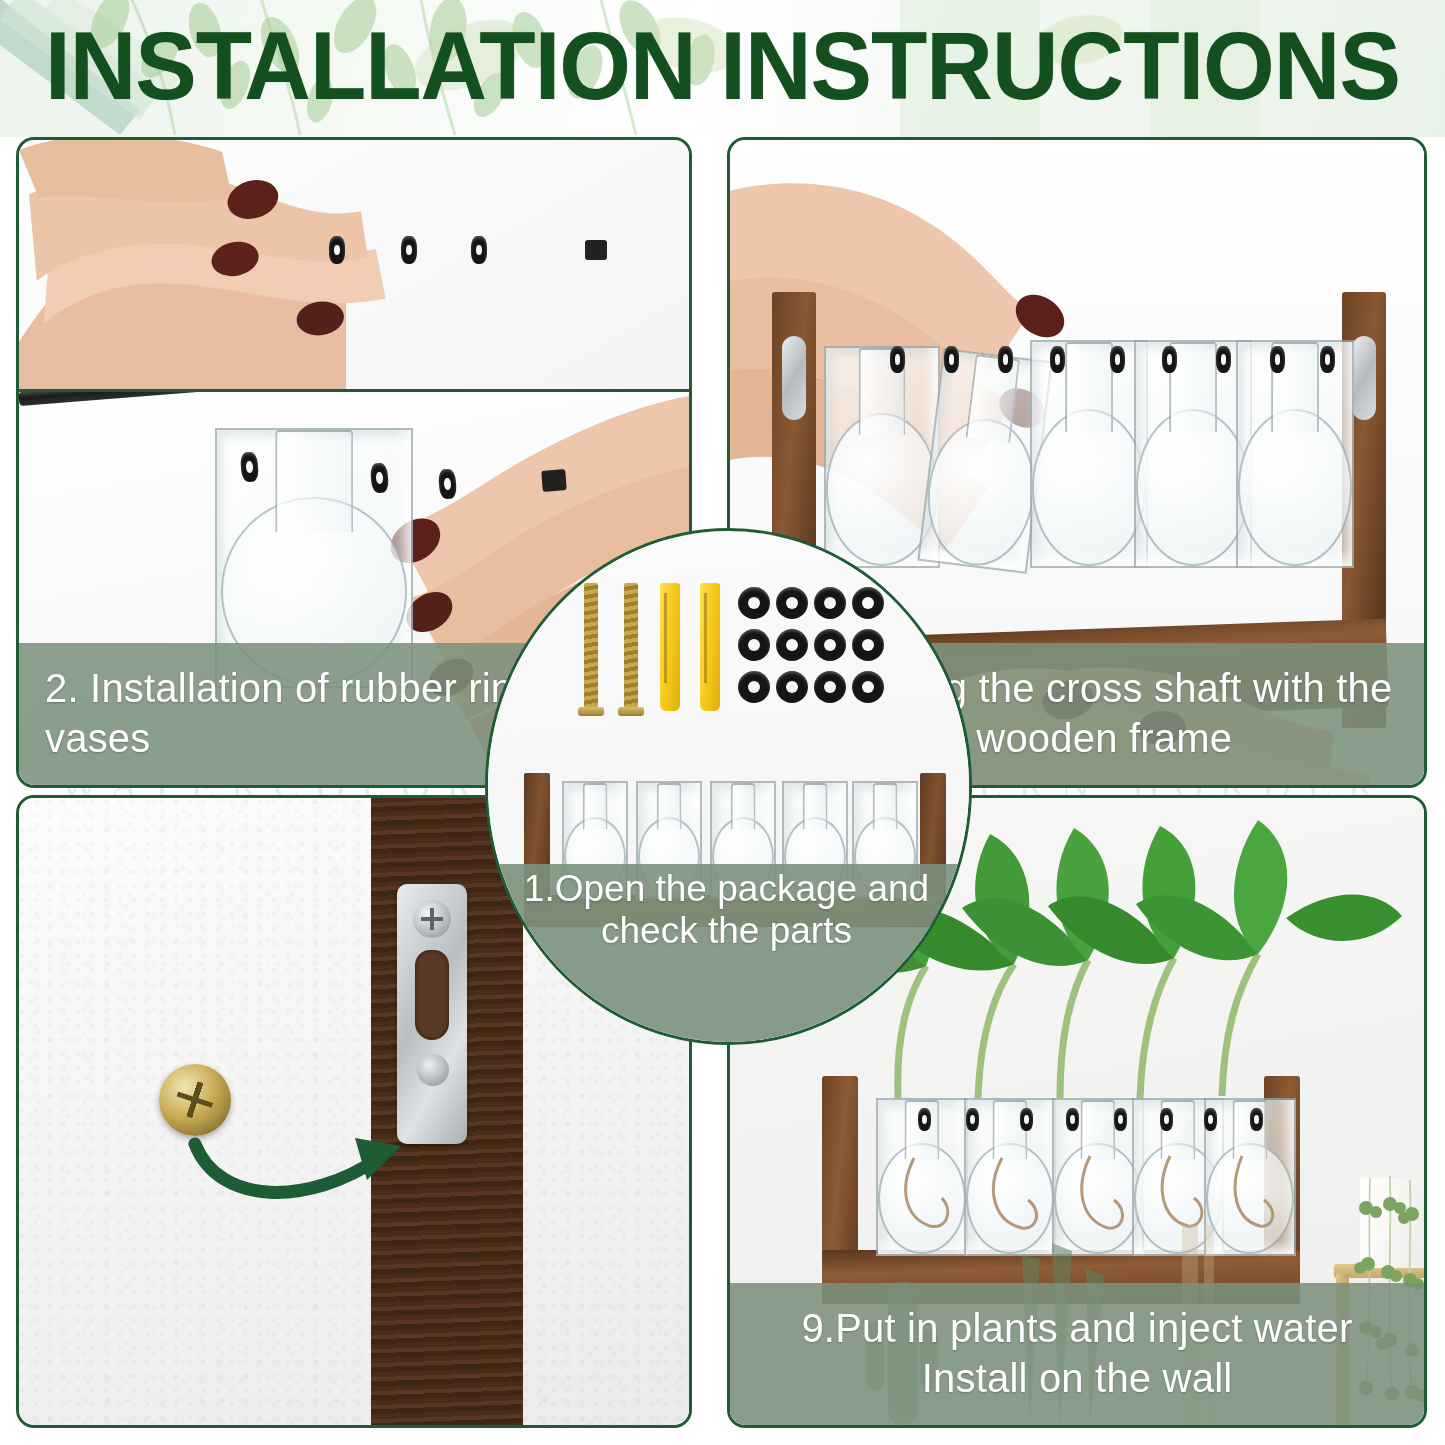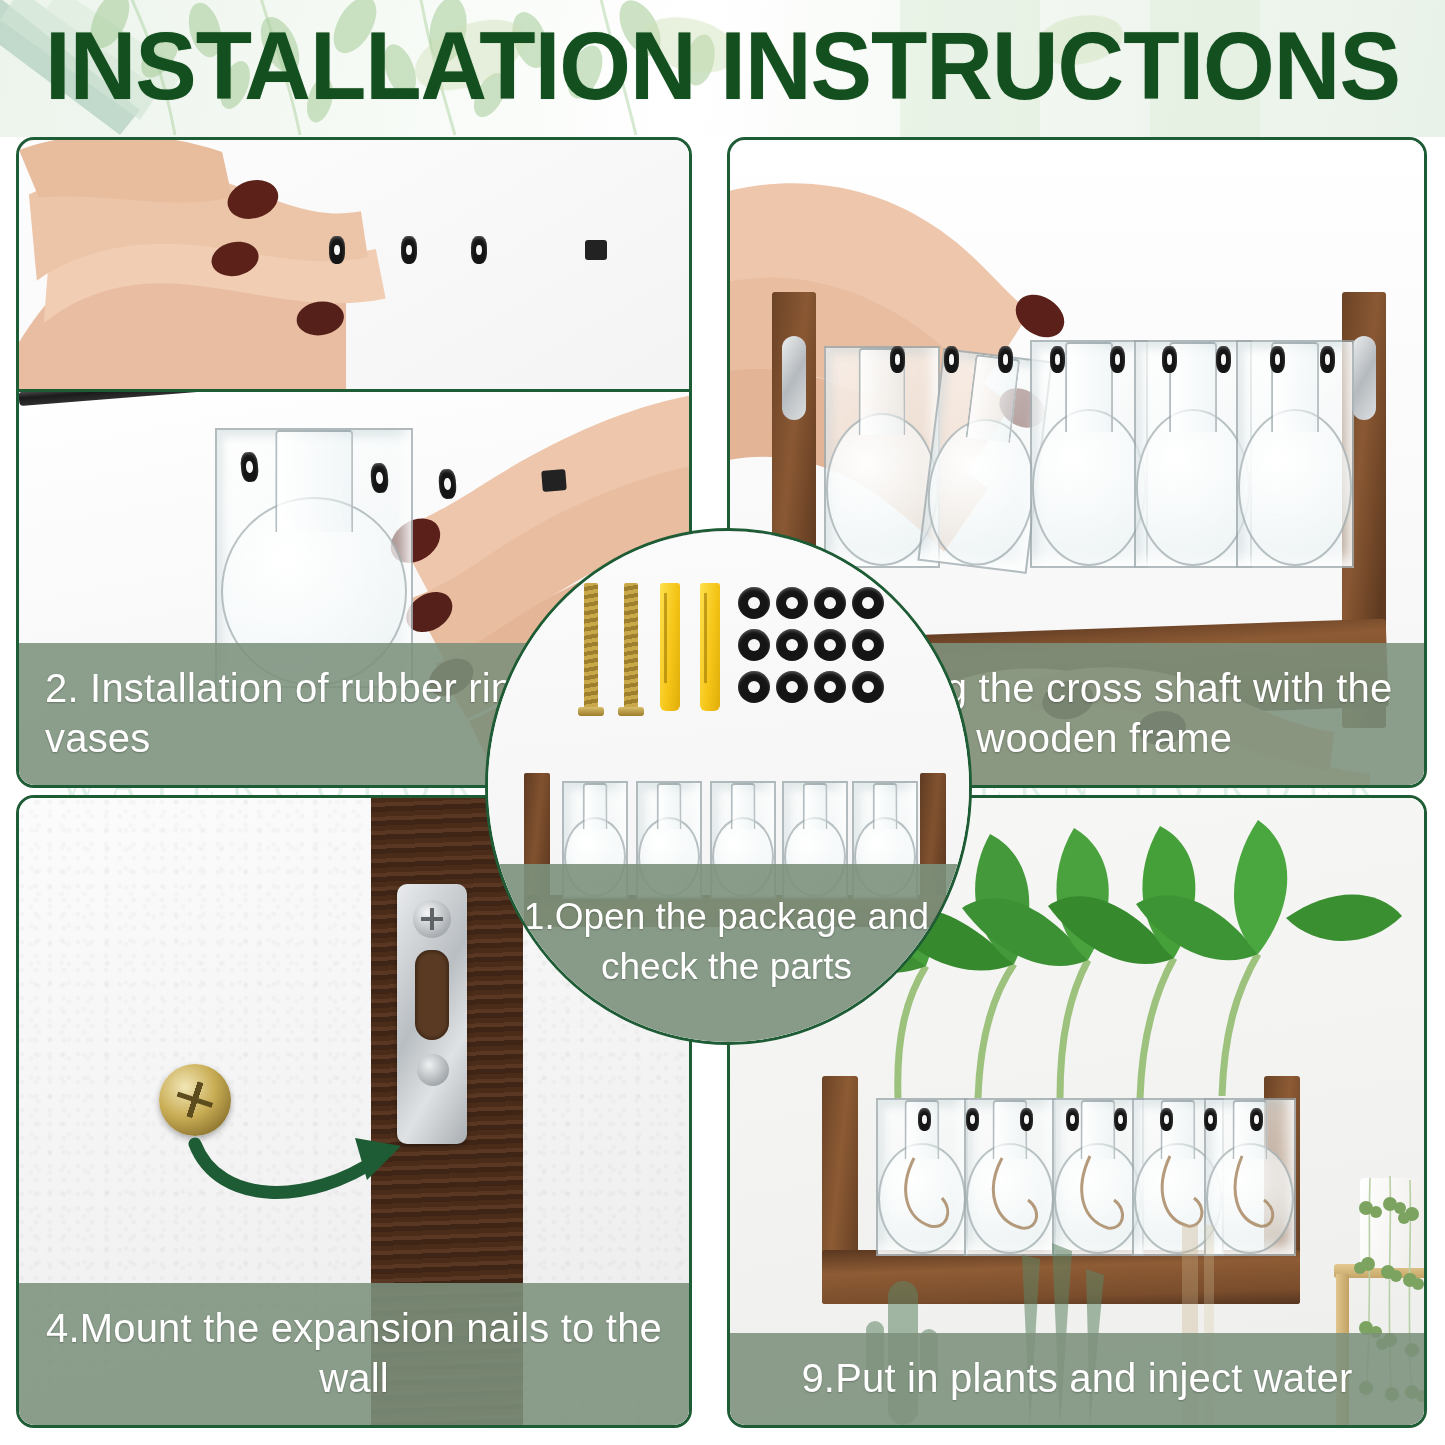--- a/index.html
+++ b/index.html
@@ -79,22 +79,22 @@
   
   #circle {
     position: absolute; left: 485px; top: 528px; width: 487px; height: 517px;
     border: 3px solid #1d5c34; border-radius: 50%;
     overflow: hidden; background: #fafafa; z-index: 40;
   }
   .circle-cap {
     position: absolute; left: 0; right: 4px; bottom: 0; height: 178px;
     background: rgba(124,145,124,0.9);
     color: #fff; text-align: center;
-    font-size: 37px; line-height: 50px;
-    padding-top: 28px;
+    font-size: 37px; line-height: 42px;
+    padding-top: 4px;
     text-shadow: 0 1px 2px rgba(0,0,0,.25);
   }
 
   
   .wall { position: absolute; inset: 0; background: linear-gradient(160deg,#fbfbfb,#f0f0f0); }
   .wall.textured {
     background:
       radial-gradient(circle at 20% 30%, rgba(0,0,0,.025) 0 2px, transparent 3px),
       radial-gradient(circle at 63% 71%, rgba(0,0,0,.02) 0 2px, transparent 3px),
       radial-gradient(circle at 85% 18%, rgba(0,0,0,.02) 0 2px, transparent 3px),
@@ -370,21 +370,20 @@
       <div style="position:absolute;left:398px;top:256px;width:32px;height:32px;border-radius:50%;
            background:radial-gradient(circle at 38% 34%,#eef0f1,#a5aaae 70%,#888d91);"></div>
 
       <div class="wallscrew" style="left:140px;top:266px;width:72px;height:72px;"></div>
 
       <svg style="position:absolute;inset:0" viewBox="0 0 670 633" preserveAspectRatio="none">
         <path d="M176 346 C 200 408, 290 408, 360 360" stroke="#1d5c34" stroke-width="13" fill="none" stroke-linecap="round"></path>
         <path d="M336 340 L 382 348 L 348 382 Z" fill="#1d5c34"></path>
       </svg>
     </div>
-    <div class="caption center">4.Mount the expansion nails to the wall</div>
   </div>
 
   <div class="panel" id="panel5">
     <div class="scene">
       <div class="wall" style="background:linear-gradient(170deg,#f7f7f5,#eeeeec);"></div>
 
       <svg style="position:absolute;inset:0" viewBox="0 0 694 633" preserveAspectRatio="none">
         <g stroke="#9cc27e" stroke-width="7" fill="none">
           <path d="M168 300 C 166 240, 176 200, 196 168"></path>
           <path d="M248 300 C 250 240, 262 198, 284 166"></path>
@@ -499,20 +498,21 @@
           <path d="M300 200 L292 30 L310 34 Z"></path>
           <path d="M330 200 L322 18 L342 26 Z"></path>
           <path d="M360 200 L356 44 L374 50 Z"></path>
           <rect x="452" y="0" width="16" height="200" fill="#c8b389" opacity=".6"></rect>
           <rect x="474" y="0" width="10" height="200" fill="#d8c79f" opacity=".5"></rect>
         </g>
       </svg>
     </div>
     <div class="caption center">
       <div>9.Put in plants and inject water</div>
+      <div>Install on the wall</div>
     </div>
   </div>
 
   <div id="circle">
     <div class="scene">
       <div class="wall" style="background:linear-gradient(175deg,#fbfbfb,#f2f2f2);"></div>
 
       <div class="screwpart" style="left:96px; top:52px; height:128px;"></div>
       <div class="screwhead" style="left:90px; top:176px;"></div>
       <div class="screwpart" style="left:136px; top:52px; height:128px;"></div>

